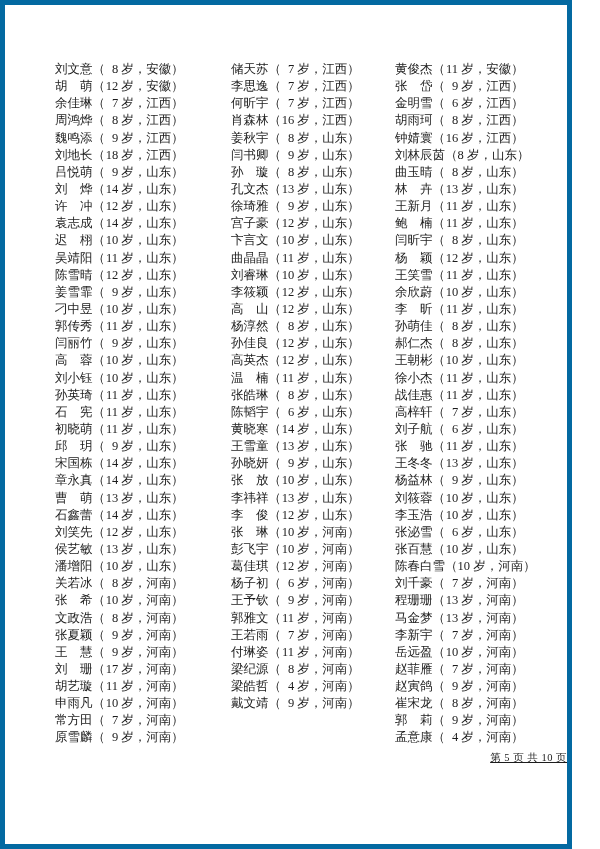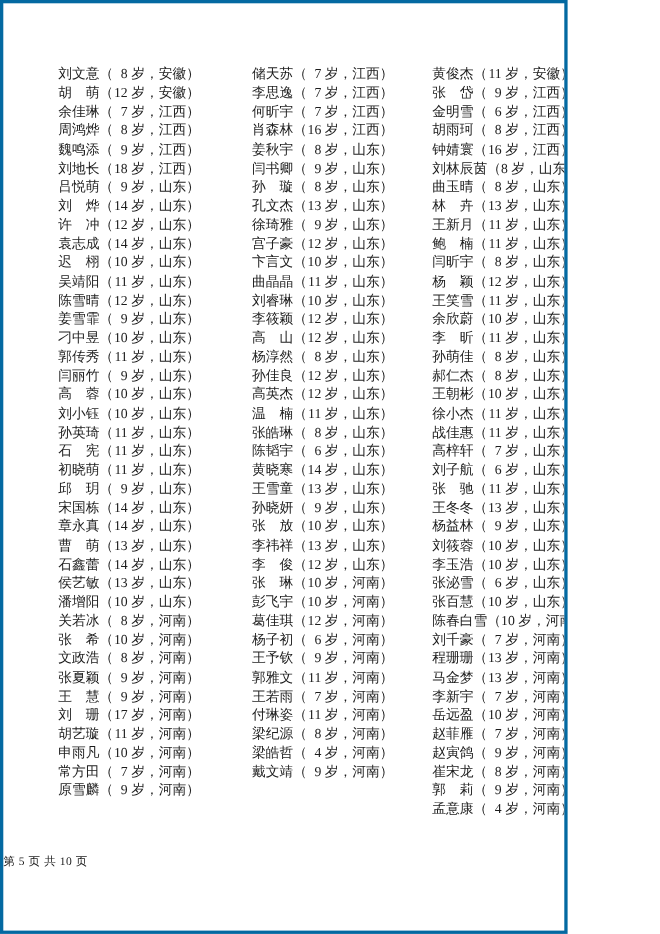--- a/index.html
+++ b/index.html
@@ -2,25 +2,25 @@
 <html><head>
 <meta charset="utf-8">
 <style>
   html, body {
     margin: 0;
     padding: 0;
     background: #ffffff;
   }
   .page {
     position: relative;
-    width: 516px;
+    width: 572px;
     height: 849px;
     background: #ffffff;
     box-sizing: border-box;
-    border: 3px solid #0369a1;
+    border: 5px solid #0369a1;
     overflow: hidden;
     font-family: "Liberation Serif", "DejaVu Serif", serif;
     color: #1c1c1c;
   }
   .columns {
     position: absolute;
     top: 56px;
     left: 50px;
     right: 30px;
     display: flex;
@@ -43,27 +43,28 @@
     text-align: left;
   }
   .nm.pad3 { width: 3em; }
   .age {
     display: inline-block;
     text-align: right;
   }
   .age.pad { min-width: 1.05em; }
   .footer {
     position: absolute;
-    top: 773px;
+    top: 746px;
     left: 0;
     width: 100%;
-    text-align: left;
+    text-align: right;
     font-size: 10.5px;
     color: #1c1c1c;
     letter-spacing: 0.5px;
+    text-decoration: underline;
   }
 </style>
 </head>
 <body>
 
 <div class="page">
   <div class="columns">
     <div class="col col-1">
         <div class="row"><span class="nm pad3">刘文意</span><span>（<span class="age pad">8</span> 岁，安徽）</span></div>
         <div class="row"><span class="nm pad3">胡　萌</span><span>（<span class="age pad">12</span> 岁，安徽）</span></div>
@@ -85,20 +86,21 @@
         <div class="row"><span class="nm pad3">高　蓉</span><span>（<span class="age pad">10</span> 岁，山东）</span></div>
         <div class="row"><span class="nm pad3">刘小钰</span><span>（<span class="age pad">10</span> 岁，山东）</span></div>
         <div class="row"><span class="nm pad3">孙英琦</span><span>（<span class="age pad">11</span> 岁，山东）</span></div>
         <div class="row"><span class="nm pad3">石　宪</span><span>（<span class="age pad">11</span> 岁，山东）</span></div>
         <div class="row"><span class="nm pad3">初晓萌</span><span>（<span class="age pad">11</span> 岁，山东）</span></div>
         <div class="row"><span class="nm pad3">邱　玥</span><span>（<span class="age pad">9</span> 岁，山东）</span></div>
         <div class="row"><span class="nm pad3">宋国栋</span><span>（<span class="age pad">14</span> 岁，山东）</span></div>
         <div class="row"><span class="nm pad3">章永真</span><span>（<span class="age pad">14</span> 岁，山东）</span></div>
         <div class="row"><span class="nm pad3">曹　萌</span><span>（<span class="age pad">13</span> 岁，山东）</span></div>
         <div class="row"><span class="nm pad3">石鑫蕾</span><span>（<span class="age pad">14</span> 岁，山东）</span></div>
+        <div class="row"><span class="nm pad3">刘笑先</span><span>（<span class="age pad">12</span> 岁，山东）</span></div>
         <div class="row"><span class="nm pad3">侯艺敏</span><span>（<span class="age pad">13</span> 岁，山东）</span></div>
         <div class="row"><span class="nm pad3">潘增阳</span><span>（<span class="age pad">10</span> 岁，山东）</span></div>
         <div class="row"><span class="nm pad3">关若冰</span><span>（<span class="age pad">8</span> 岁，河南）</span></div>
         <div class="row"><span class="nm pad3">张　希</span><span>（<span class="age pad">10</span> 岁，河南）</span></div>
         <div class="row"><span class="nm pad3">文政浩</span><span>（<span class="age pad">8</span> 岁，河南）</span></div>
         <div class="row"><span class="nm pad3">张夏颖</span><span>（<span class="age pad">9</span> 岁，河南）</span></div>
         <div class="row"><span class="nm pad3">王　慧</span><span>（<span class="age pad">9</span> 岁，河南）</span></div>
         <div class="row"><span class="nm pad3">刘　珊</span><span>（<span class="age pad">17</span> 岁，河南）</span></div>
         <div class="row"><span class="nm pad3">胡艺璇</span><span>（<span class="age pad">11</span> 岁，河南）</span></div>
         <div class="row"><span class="nm pad3">申雨凡</span><span>（<span class="age pad">10</span> 岁，河南）</span></div>

